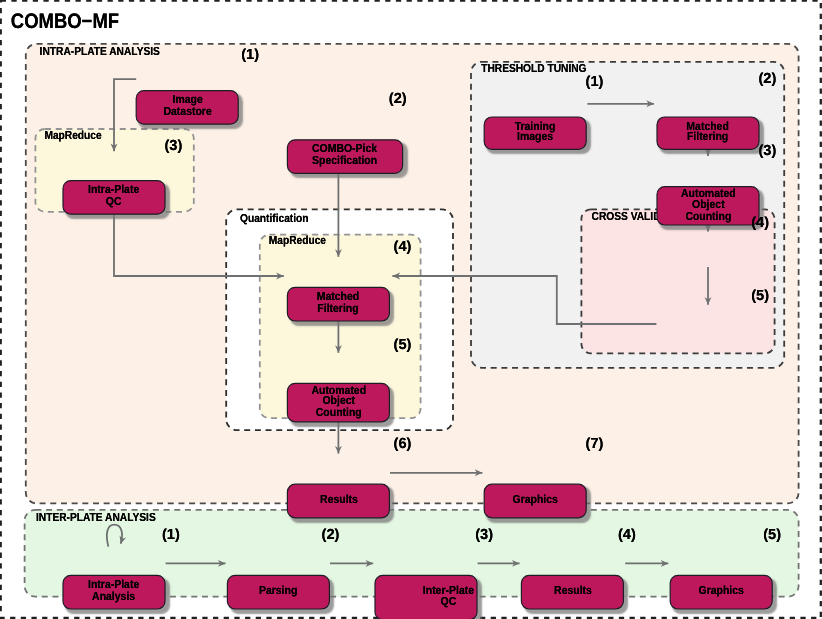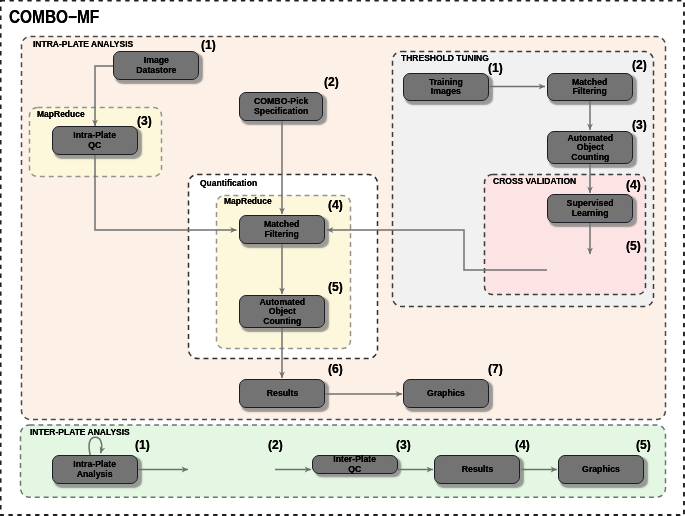--- a/index.html
+++ b/index.html
@@ -17,26 +17,26 @@
          transform:scaleX(0.875);transform-origin:0 0;}
 
   svg.panels{position:absolute;left:0;top:0;width:685px;height:516px;}
   .grp-label{position:absolute;font-weight:bold;color:#000;white-space:nowrap;
              font-size:9.7px;line-height:10px;
              transform:scaleX(0.877);transform-origin:0 0;}
 
   .num{position:absolute;font-size:12.2px;font-weight:bold;color:#000;
        line-height:12px;white-space:nowrap;}
 
-  .node{position:absolute;box-sizing:border-box;background:#737373;
+  .node{position:absolute;box-sizing:border-box;background:#be185d;
         border:1.4px solid #1d1d26;border-radius:7px;
         display:flex;align-items:center;justify-content:center;text-align:center;
         font-size:9.7px;font-weight:bold;color:#000;line-height:9.5px;
         white-space:pre;
-        box-shadow:3px 3px 1.4px 0.3px rgba(118,118,118,0.72);}
+        box-shadow:3px 3px 1.4px 0.3px rgba(118,118,118,0.72);margin-top:24px;}
   .node > span{position:relative;z-index:1;display:block;top:-0.6px;
         transform:scaleX(0.9);}
 
   svg.wires{position:absolute;left:0;top:0;width:685px;height:516px;pointer-events:none;}
 </style>
 </head>
 <body>
 
 <div id="root">
 
@@ -101,44 +101,41 @@
       <path d="M275,469.5 L311,469.5" marker-end="url(#ah)"></path>
       <path d="M398,469.5 L433,469.5" marker-end="url(#ah)"></path>
       <path d="M521,469.5 L557,469.5" marker-end="url(#ah)"></path>
     </g>
   </svg>
 
   <div class="node" style="left:113px;top:51px;width:86px;height:29px;">
     <span>Image
 Datastore</span></div>
 
-  <div class="node" style="left:239px;top:92px;width:84px;height:29px;">
+  <div class="node" style="left:239px;top:92px;width:97px;height:29px;">
     <span>COMBO-Pick
 Specification</span></div>
 
   <div class="node" style="left:52px;top:126px;width:86px;height:29px;">
     <span>Intra-Plate
 QC</span></div>
 
   <div class="node" style="left:403px;top:73px;width:86px;height:28px;text-align:center;">
     <span>Training
 Images</span></div>
 
   <div class="node" style="left:547px;top:73px;width:86px;height:28px;">
     <span>Matched
 Filtering</span></div>
 
   <div class="node" style="left:547px;top:131px;width:86px;height:33px;">
     <span>Automated
 Object
 Counting</span></div>
 
-  <div class="node" style="left:547px;top:194px;width:86px;height:29px;">
-    <span>Supervised
-Learning</span></div>
 
 
   <div class="node" style="left:239px;top:215px;width:86px;height:29px;">
     <span>Matched
 Filtering</span></div>
 
   <div class="node" style="left:239px;top:295px;width:86px;height:33px;">
     <span>Automated
 Object
 Counting</span></div>
@@ -146,22 +143,24 @@
   <div class="node" style="left:239px;top:379px;width:86px;height:29px;">
     <span>Results</span></div>
 
   <div class="node" style="left:403px;top:379px;width:86px;height:29px;">
     <span>Graphics</span></div>
 
   <div class="node" style="left:52px;top:455px;width:86px;height:29px;">
     <span>Intra-Plate
 Analysis</span></div>
 
+  <div class="node" style="left:189px;top:455px;width:86px;height:29px;">
+    <span>Parsing</span></div>
 
-  <div class="node" style="left:312px;top:455px;width:86px;height:19px;">
+  <div class="node" style="left:312px;top:455px;width:86px;height:38px;justify-content:flex-end;">
     <span>Inter-Plate
 QC</span></div>
 
   <div class="node" style="left:434px;top:455px;width:86px;height:29px;">
     <span>Results</span></div>
 
   <div class="node" style="left:558px;top:455px;width:86px;height:29px;">
     <span>Graphics</span></div>
 
   <div class="num" style="left:201px;top:39px;">(1)</div>

